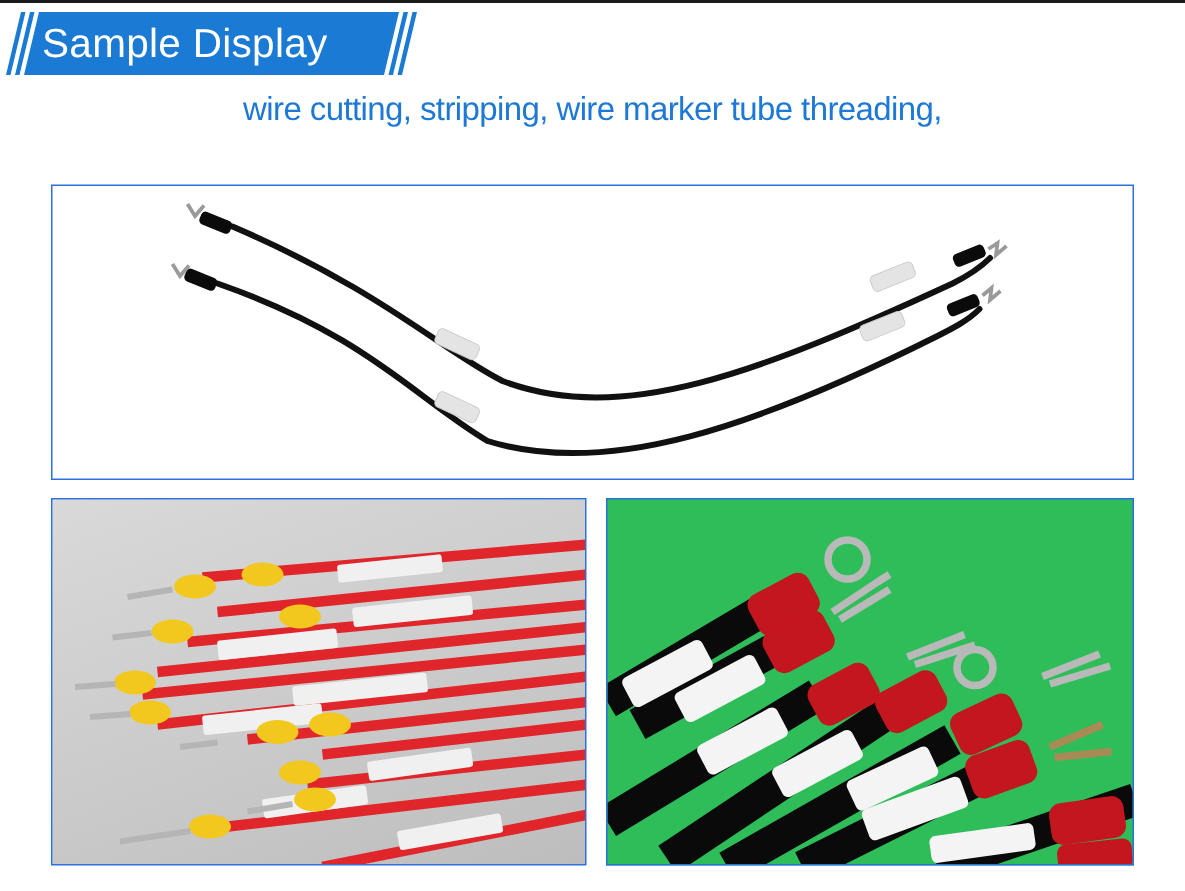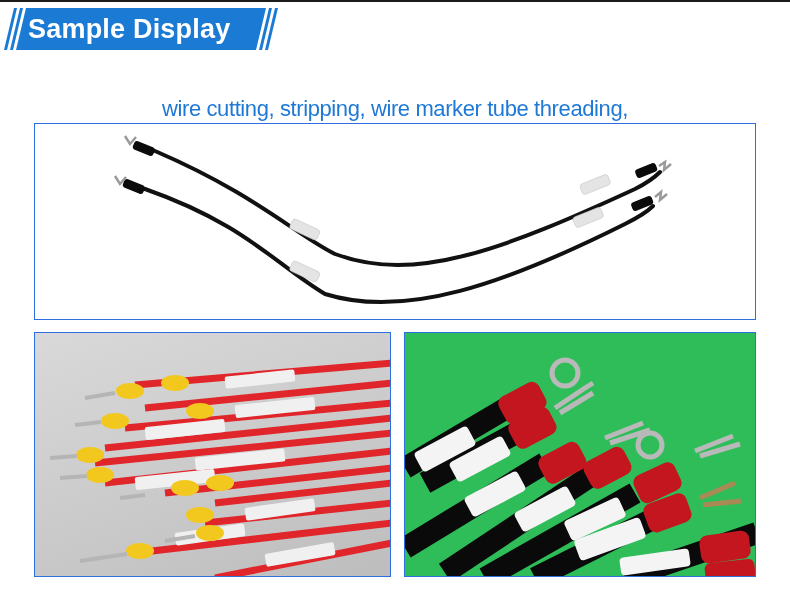--- a/index.html
+++ b/index.html
@@ -5,25 +5,25 @@
   html, body { margin: 0; padding: 0; }
   body {
     width: 790px; height: 594px; position: relative; overflow: hidden;
     background: #ffffff; font-family: "Liberation Sans", sans-serif;
   }
   .topline { position: absolute; left: 0; top: 0; width: 790px; height: 2px; background: #1a1a1a; }
   .banner { position: absolute; left: 0; top: 8px; width: 290px; height: 42px; }
   .banner svg { position: absolute; left: 0; top: 0; }
   .banner-title {
     position: absolute; left: 28px; top: 3px; height: 36px; line-height: 36px;
-    color: #ffffff; font-weight: bold; font-size: 27px; letter-spacing: 0.2px;
+    color: #ffffff; font-weight: normal; font-size: 27px; letter-spacing: 0.2px;
   }
   .subtitle {
     position: absolute; left: 0; top: 58px; width: 790px; text-align: center;
-    color: #1e78d6; font-size: 22px; line-height: 29px; letter-spacing: -0.4px; margin-top: 36px;
+    color: #1e78d6; font-size: 22px; line-height: 29px; letter-spacing: -0.4px;
   }
   .panel { position: absolute; border: 1px solid #2d6fe0; box-sizing: border-box; overflow: hidden; }
   .panel-top { left: 34px; top: 123px; width: 722px; height: 197px; background: #ffffff; }
   .panel-bl { left: 34px; top: 332px; width: 357px; height: 245px; background: linear-gradient(160deg,#d9d9d9 0%,#c9c9c9 60%,#bdbdbd 100%); }
   .panel-br { left: 404px; top: 332px; width: 352px; height: 245px; background: #2fbd5a; }
   .panel svg { position: absolute; left: 0; top: 0; }
 </style>
 </head>
 <body>
 

